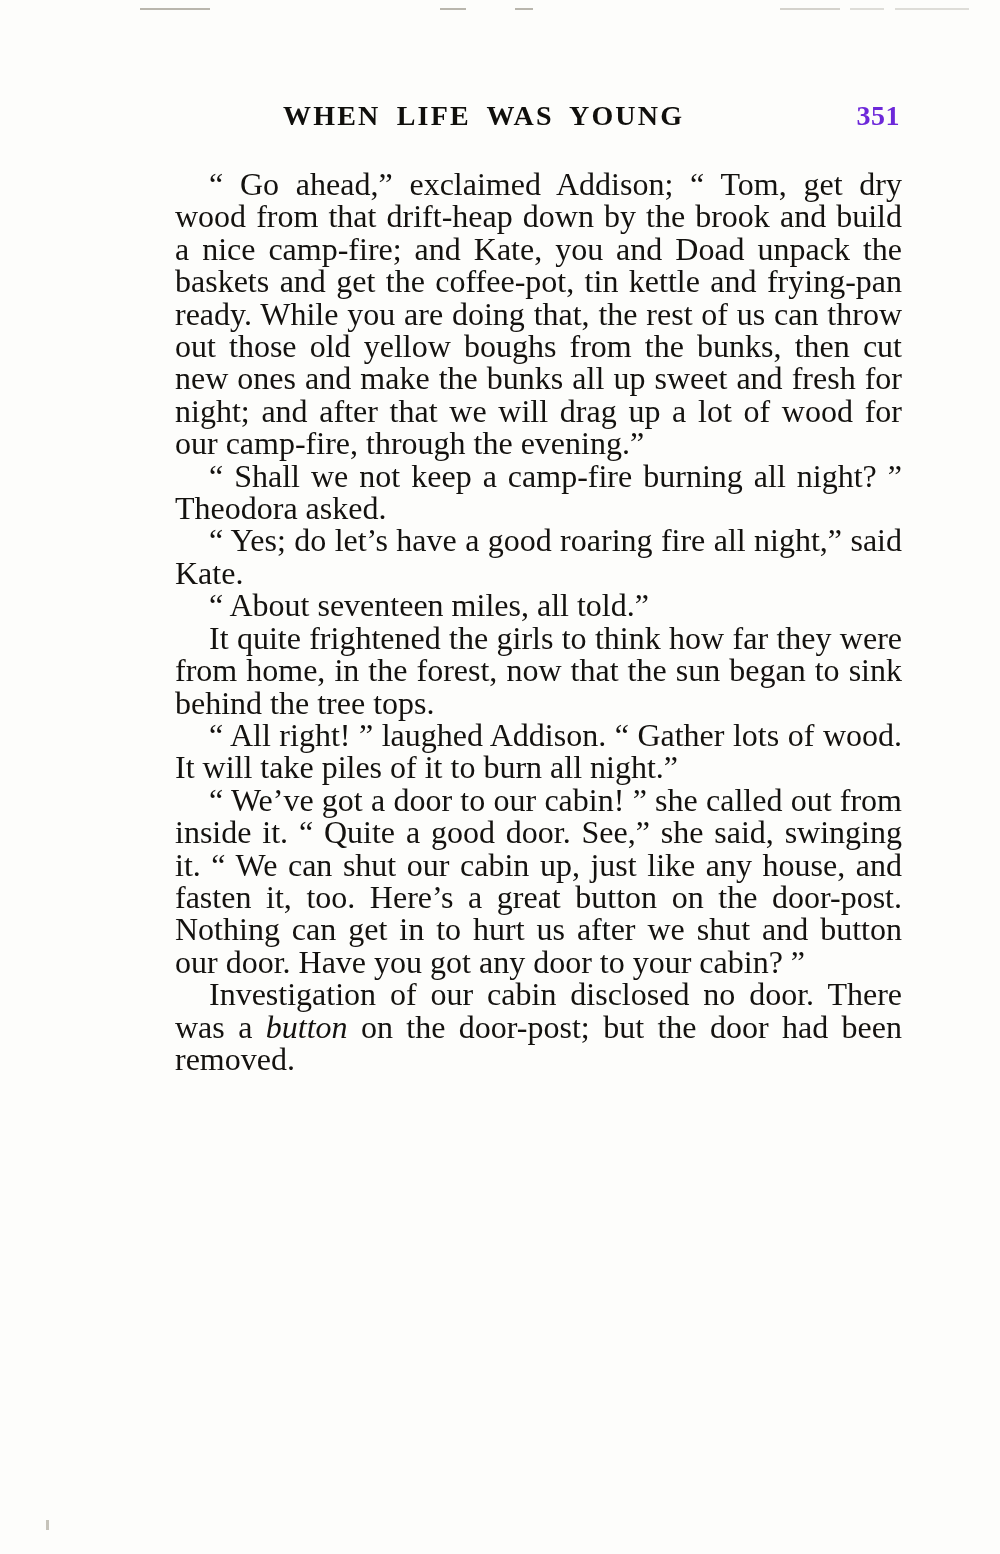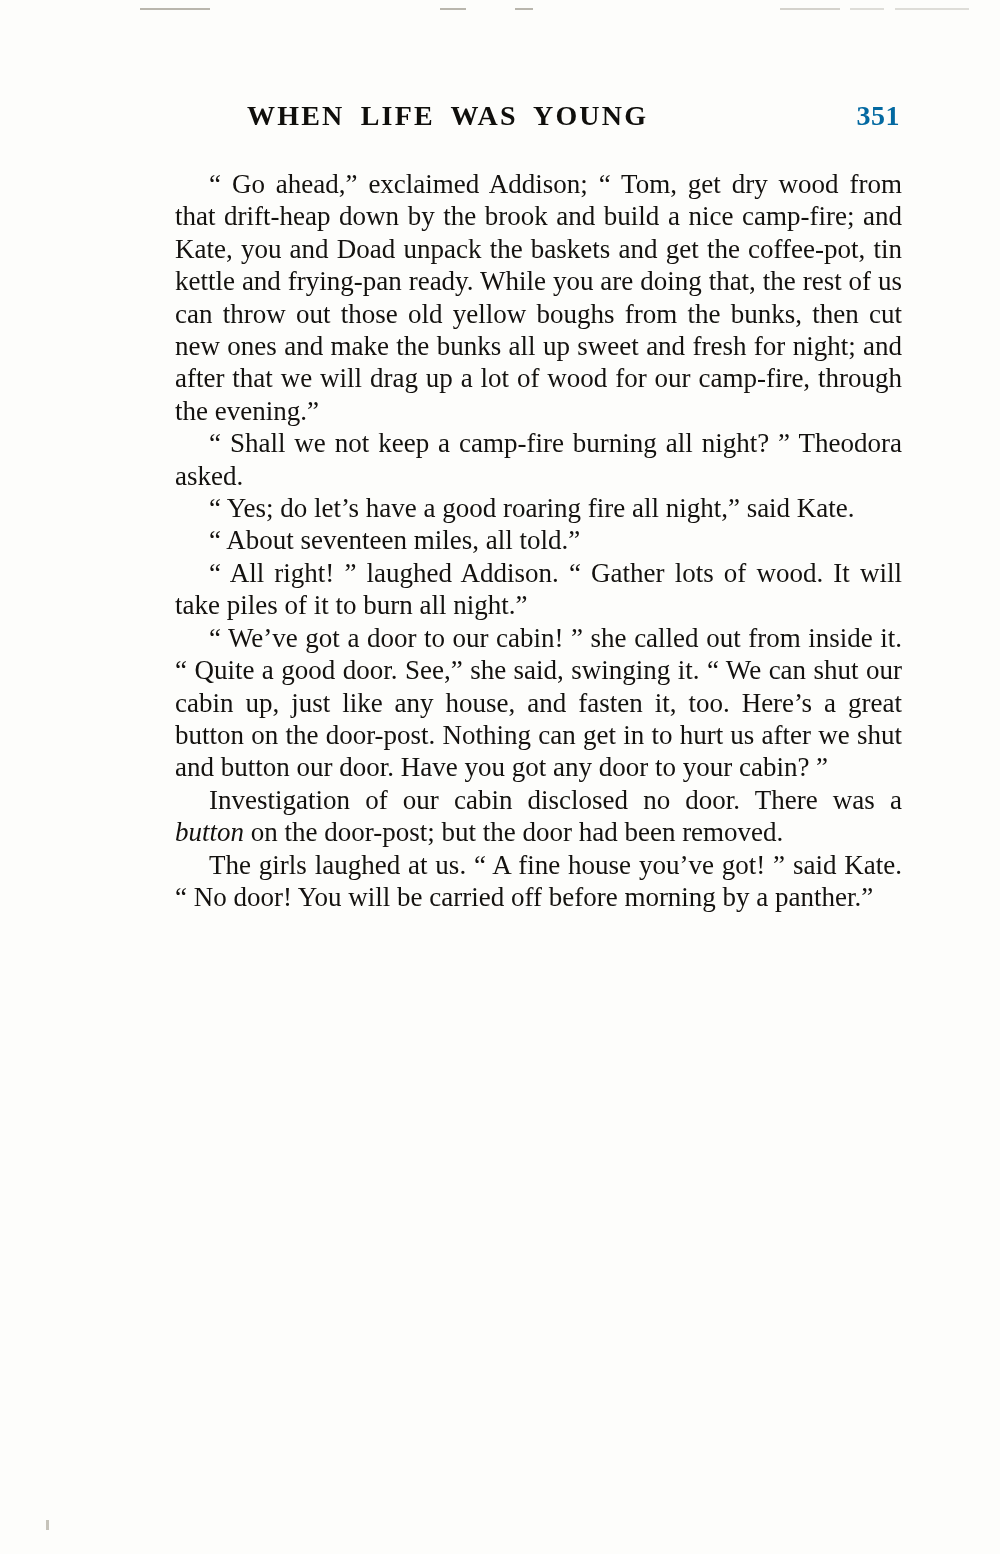--- a/index.html
+++ b/index.html
@@ -56,39 +56,39 @@
     align-items: baseline;
     justify-content: space-between;
   }
   .running-title {
     font-family: "Liberation Serif", serif;
     font-weight: bold;
     font-size: 28px;
     letter-spacing: 2.2px;
     word-spacing: 7px;
     color: #100f0c;
-    margin-left: 72px;
+    margin-left: 108px;
   }
   .folio {
     font-family: "Liberation Serif", serif;
     font-weight: bold;
     font-size: 28px;
     letter-spacing: 0.5px;
-    color: #0369a1;
+    color: #6d28d9;
   }
 
   .body-text {
     position: absolute;
     top: 168px;
     left: 175px;
     width: 727px;
   }
   .body-text p {
     margin: 0;
-    font-size: 27px;
+    font-size: 32px;
     line-height: 32.4px;
     text-align: justify;
     text-justify: inter-word;
     text-indent: 34px;
     -webkit-hyphens: manual;
     hyphens: manual;
   }
   .body-text p i { }
 </style>
 </head>
@@ -109,19 +109,19 @@
   <div class="header">
     <div class="running-title">WHEN  LIFE  WAS  YOUNG</div>
     <div class="folio">351</div>
   </div>
 
   <div class="body-text">
     <p>“ Go ahead,” exclaimed Addison; “ Tom, get dry wood from that drift-heap down by the brook and build a nice camp-fire; and Kate, you and Doad unpack the baskets and get the coffee-pot, tin kettle and frying-pan ready.  While you are doing that, the rest of us can throw out those old yellow boughs from the bunks, then cut new ones and make the bunks all up sweet and fresh for night; and after that we will drag up a lot of wood for our camp-fire, through the evening.”</p>
     <p>“ Shall we not keep a camp-fire burning all night? ” Theodora asked.</p>
     <p>“ Yes; do let’s have a good roaring fire all night,” said Kate.</p>
     <p>“ About seventeen miles, all told.”</p>
+    <p>It quite frightened the girls to think how far they were from home, in the forest, now that the sun began to sink behind the tree tops.</p>
     <p>“ All right! ” laughed Addison.  “ Gather lots of wood.  It will take piles of it to burn all night.”</p>
     <p>“ We’ve got a door to our cabin! ” she called out from inside it.  “ Quite a good door.  See,” she said, swinging it.  “ We can shut our cabin up, just like any house, and fasten it, too.  Here’s a great button on the door-post.  Nothing can get in to hurt us after we shut and button our door.  Have you got any door to your cabin? ”</p>
     <p><span>Investigation of our cabin disclosed no door.  There was a </span><i>button</i><span> on the door-post; but the door had been removed.</span></p>
-    <p>The girls laughed at us.  “ A fine house you’ve got! ” said Kate.  “ No door!  You will be carried off before morning by a panther.”</p>
   </div>
 
 </div>
 
 </body></html>

